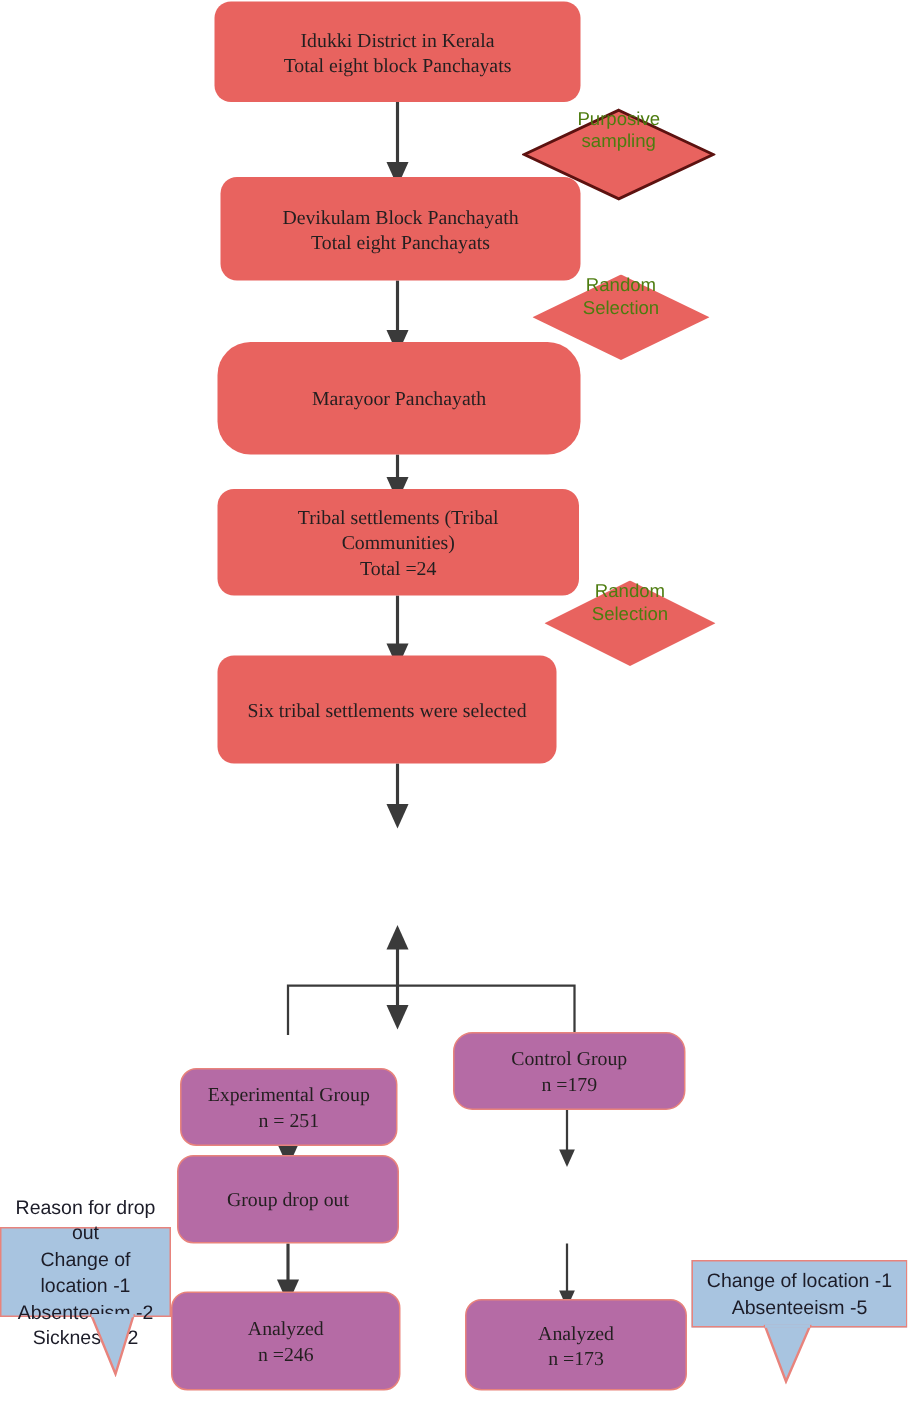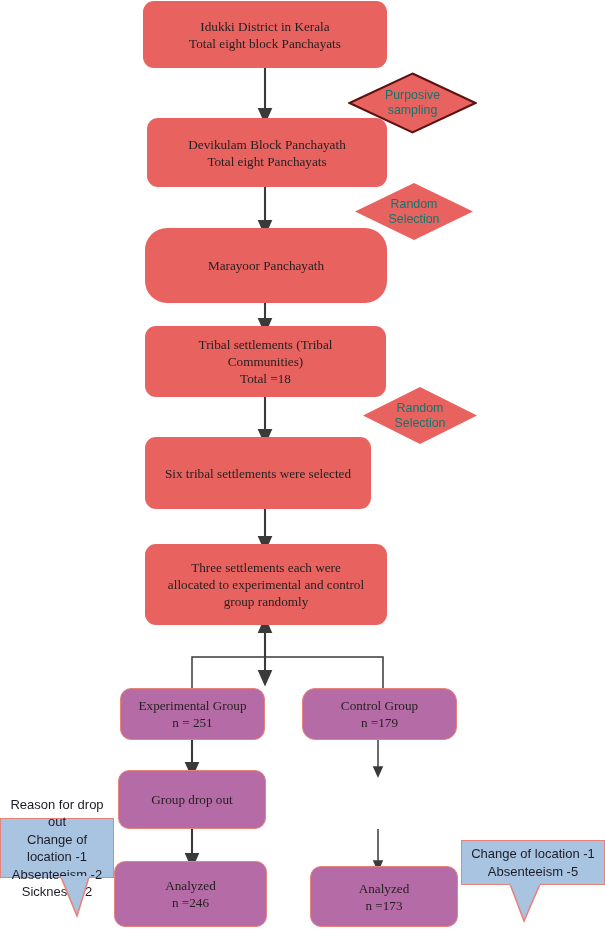--- a/index.html
+++ b/index.html
@@ -35,26 +35,25 @@
   .node-red {
     background: #e8635f;
   }
   .node-purple {
     background: #b56ba5;
     border: 1.5px solid #e8837c;
   }
   .diamond {
     position: absolute;
     display: flex;
-    align-items: center;
     justify-content: center;
     text-align: center;
     font-size: 12.4px;
     line-height: 15px;
-    color: #0f766e;
+    color: #4d7c0f;
     white-space: pre-line;
   }
   .diamond .dshape {
     position: absolute;
     inset: 0;
   }
   .diamond .dlabel {
     position: relative;
     z-index: 2;
   }
@@ -138,32 +137,27 @@
   </div>
 
   <div class="node node-red" style="left:147px; top:118px; width:240px; height:69px;">
     <span>Devikulam Block Panchayath
 Total eight Panchayats</span>
   </div>
 
   <div class="node node-red" style="left:145px; top:326px; width:241px; height:71px;">
     <span>Tribal settlements (Tribal
 Communities)
-Total =18</span>
+Total =24</span>
   </div>
 
   <div class="node node-red" style="left:145px; top:437px; width:226px; height:72px;">
     <span>Six tribal settlements were selected</span>
   </div>
 
-  <div class="node node-red" style="left:145px; top:544px; width:242px; height:81px;">
-    <span>Three settlements each were
-allocated to experimental and control
-group randomly</span>
-  </div>
 
   <div class="diamond" style="left:348px; top:72px; width:129px; height:62px;">
     <svg class="dshape" viewBox="0 0 129 62" preserveAspectRatio="none">
       <polygon points="64.5,1.5 127.5,31 64.5,60.5 1.5,31" fill="#e8635f" stroke="#5c1210" stroke-width="2"></polygon>
     </svg>
     <span class="dlabel">Purposive
 sampling</span>
   </div>
 
   <div class="diamond" style="left:355px; top:183px; width:118px; height:57px;">
@@ -175,21 +169,21 @@
   </div>
 
   <div class="diamond" style="left:363px; top:387px; width:114px; height:57px;">
     <svg class="dshape" viewBox="0 0 114 57" preserveAspectRatio="none">
       <polygon points="57,0 114,28.5 57,57 0,28.5" fill="#e8635f"></polygon>
     </svg>
     <span class="dlabel">Random
 Selection</span>
   </div>
 
-  <div class="node node-purple" style="left:120px; top:688px; width:145px; height:52px;">
+  <div class="node node-purple" style="left:120px; top:712px; width:145px; height:52px;">
     <span>Experimental Group
 n = 251</span>
   </div>
 
   <div class="node node-purple" style="left:118px; top:770px; width:148px; height:59px;">
     <span>Group drop out</span>
   </div>
 
   <div class="node node-purple" style="left:114px; top:861px; width:153px; height:66px;">
     <span>Analyzed

